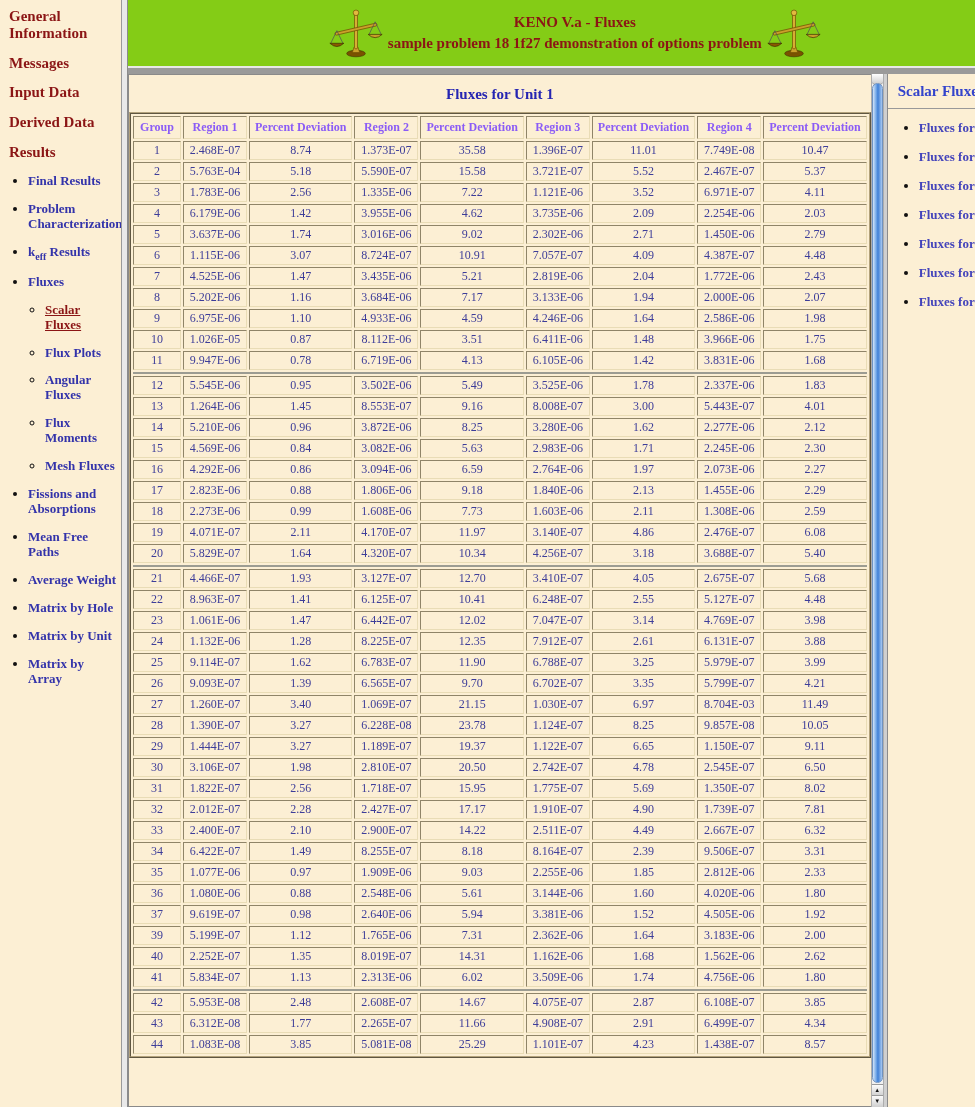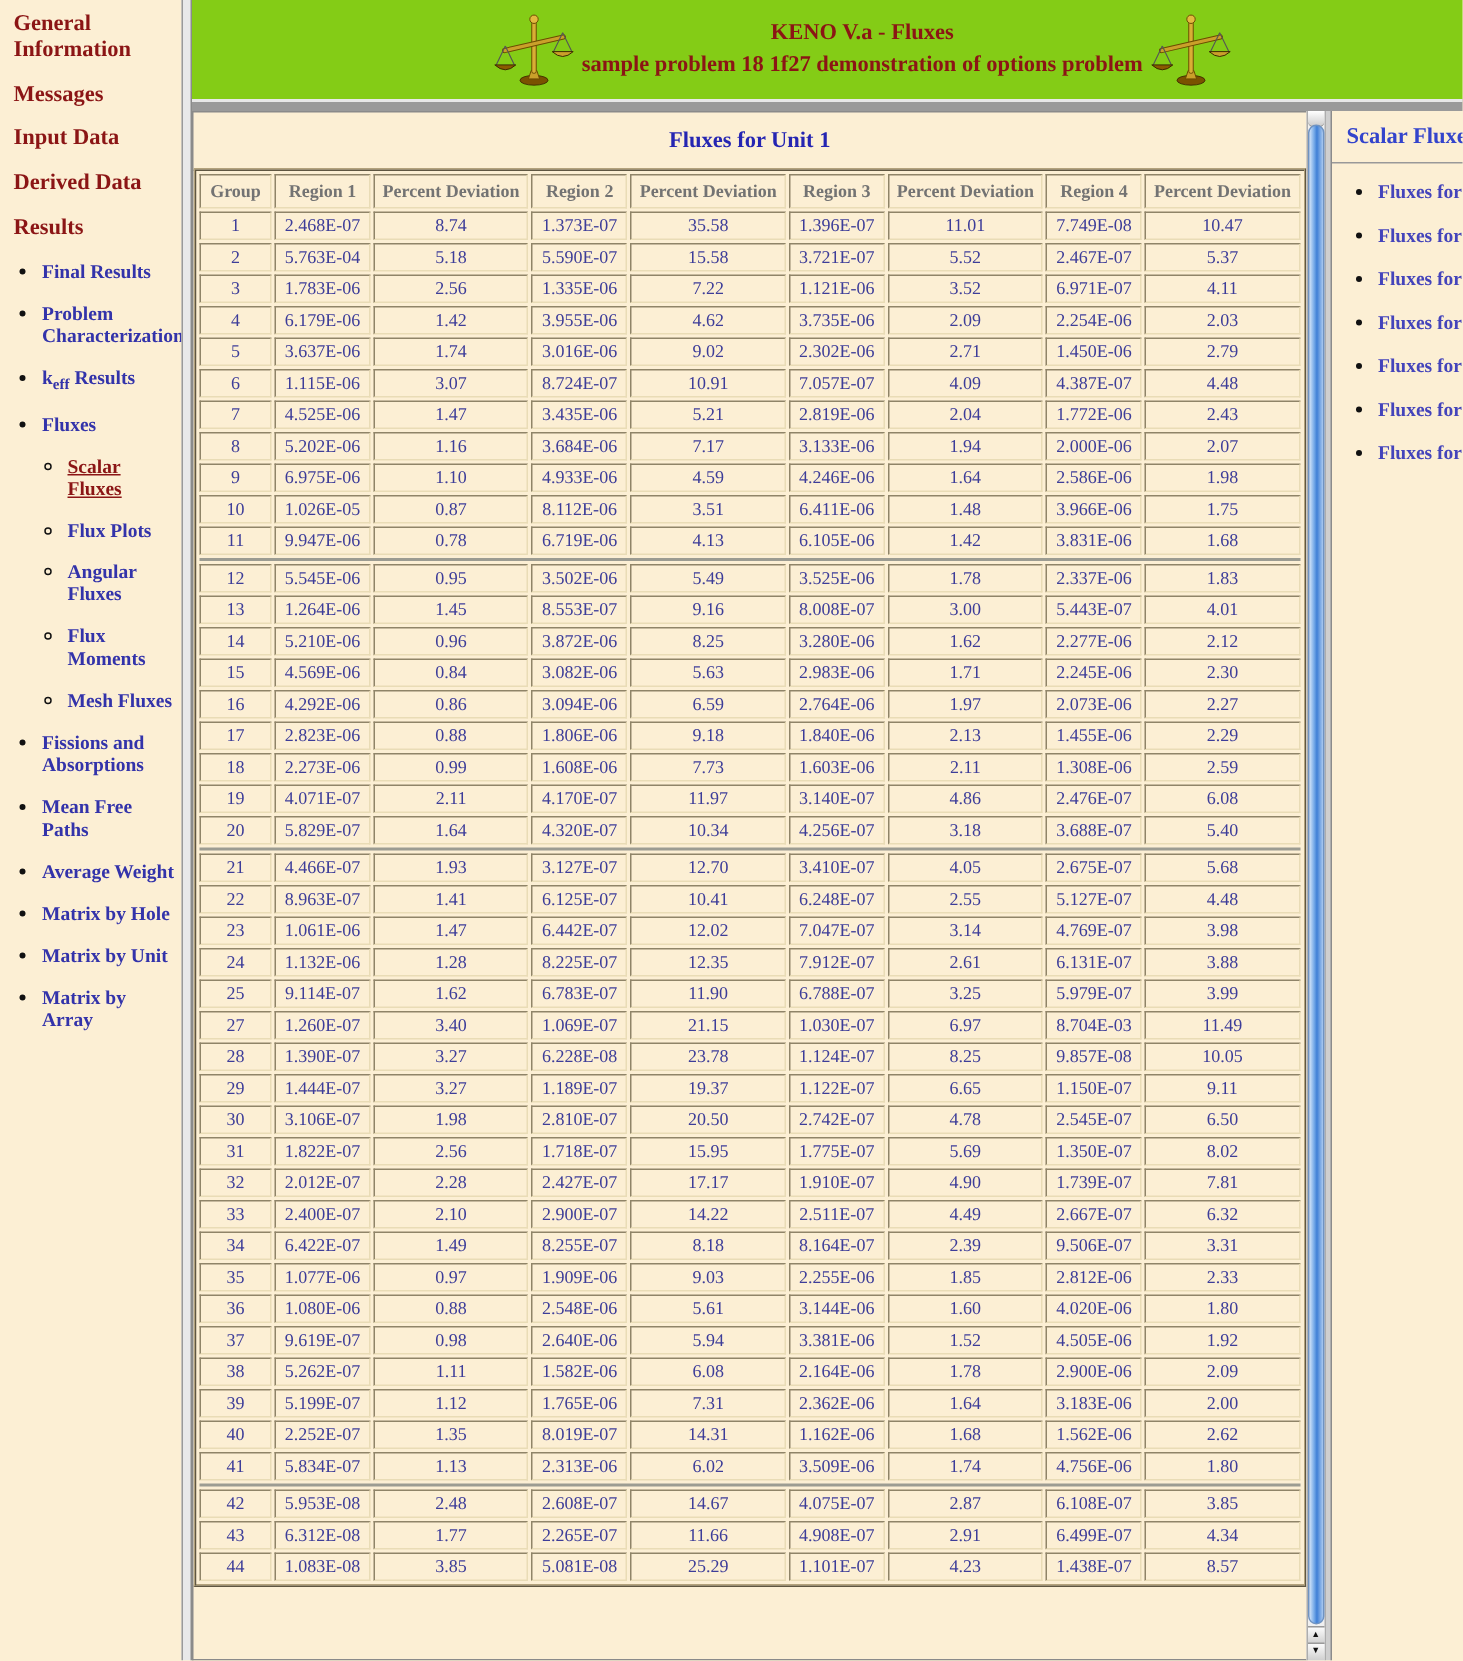--- a/index.html
+++ b/index.html
@@ -33,21 +33,21 @@
   .header-frame{height:66px;display:flex;align-items:center;justify-content:center;background:#84cc16;}
   .header-title{text-align:center;color:#8b1515;font-weight:bold;font-size:15px;line-height:1.4;margin:0 4px;}
 
   
   .content-row{flex:1;display:flex;min-height:0;}
   .content-frame{flex:1;border:1px solid #8a8a8a;border-right:none;box-sizing:border-box;overflow:hidden;position:relative;padding-top:11px;}
   .content-title{text-align:center;color:#2525b2;font-weight:bold;font-size:15px;margin:0 0 9px 0;}
 
   table.flux{border-collapse:separate;border-spacing:2px;margin:0 auto;border:2px ridge #b3a27c;}
   table.flux th{
-    color:#737373;font-size:12px;font-weight:bold;padding:3px 5px;text-align:center;
+    color:#8b5cf6;font-size:12px;font-weight:bold;padding:3px 5px;text-align:center;
     border:1px solid;border-color:#8f8468 #e9dcb6 #e9dcb6 #8f8468;background:#fcefd4;white-space:nowrap;
   }
   table.flux td{
     color:#3d3d99;font-size:12px;padding:1px 4px;text-align:center;
     border:1px solid;border-color:#8f8468 #e9dcb6 #e9dcb6 #8f8468;background:#fcefd4;white-space:nowrap;
   }
   table.flux td.c0{min-width:38px;}
   table.flux td.flux-val,table.flux th.flux-col{min-width:52px;}
   table.flux td.pd-val,table.flux th.pd-col{min-width:88px;}
   table.flux tr.sep td{height:2px;padding:0;border:none;background:#9c9c92;}
@@ -437,20 +437,31 @@
                   <td class="flux-val">9.114E-07</td>
                   <td class="pd-val">1.62</td>
                   <td class="flux-val">6.783E-07</td>
                   <td class="pd-val">11.90</td>
                   <td class="flux-val">6.788E-07</td>
                   <td class="pd-val">3.25</td>
                   <td class="flux-val">5.979E-07</td>
                   <td class="pd-val">3.99</td>
                 </tr>
                 <tr>
+                  <td class="c0">26</td>
+                  <td class="flux-val">9.093E-07</td>
+                  <td class="pd-val">1.39</td>
+                  <td class="flux-val">6.565E-07</td>
+                  <td class="pd-val">9.70</td>
+                  <td class="flux-val">6.702E-07</td>
+                  <td class="pd-val">3.35</td>
+                  <td class="flux-val">5.799E-07</td>
+                  <td class="pd-val">4.21</td>
+                </tr>
+                <tr>
                   <td class="c0">27</td>
                   <td class="flux-val">1.260E-07</td>
                   <td class="pd-val">3.40</td>
                   <td class="flux-val">1.069E-07</td>
                   <td class="pd-val">21.15</td>
                   <td class="flux-val">1.030E-07</td>
                   <td class="pd-val">6.97</td>
                   <td class="flux-val">8.704E-03</td>
                   <td class="pd-val">11.49</td>
                 </tr>
@@ -556,31 +567,20 @@
                 <tr>
                   <td class="c0">37</td>
                   <td class="flux-val">9.619E-07</td>
                   <td class="pd-val">0.98</td>
                   <td class="flux-val">2.640E-06</td>
                   <td class="pd-val">5.94</td>
                   <td class="flux-val">3.381E-06</td>
                   <td class="pd-val">1.52</td>
                   <td class="flux-val">4.505E-06</td>
                   <td class="pd-val">1.92</td>
-                </tr>
-                <tr>
-                  <td class="c0">38</td>
-                  <td class="flux-val">5.262E-07</td>
-                  <td class="pd-val">1.11</td>
-                  <td class="flux-val">1.582E-06</td>
-                  <td class="pd-val">6.08</td>
-                  <td class="flux-val">2.164E-06</td>
-                  <td class="pd-val">1.78</td>
-                  <td class="flux-val">2.900E-06</td>
-                  <td class="pd-val">2.09</td>
                 </tr>
                 <tr>
                   <td class="c0">39</td>
                   <td class="flux-val">5.199E-07</td>
                   <td class="pd-val">1.12</td>
                   <td class="flux-val">1.765E-06</td>
                   <td class="pd-val">7.31</td>
                   <td class="flux-val">2.362E-06</td>
                   <td class="pd-val">1.64</td>
                   <td class="flux-val">3.183E-06</td>

